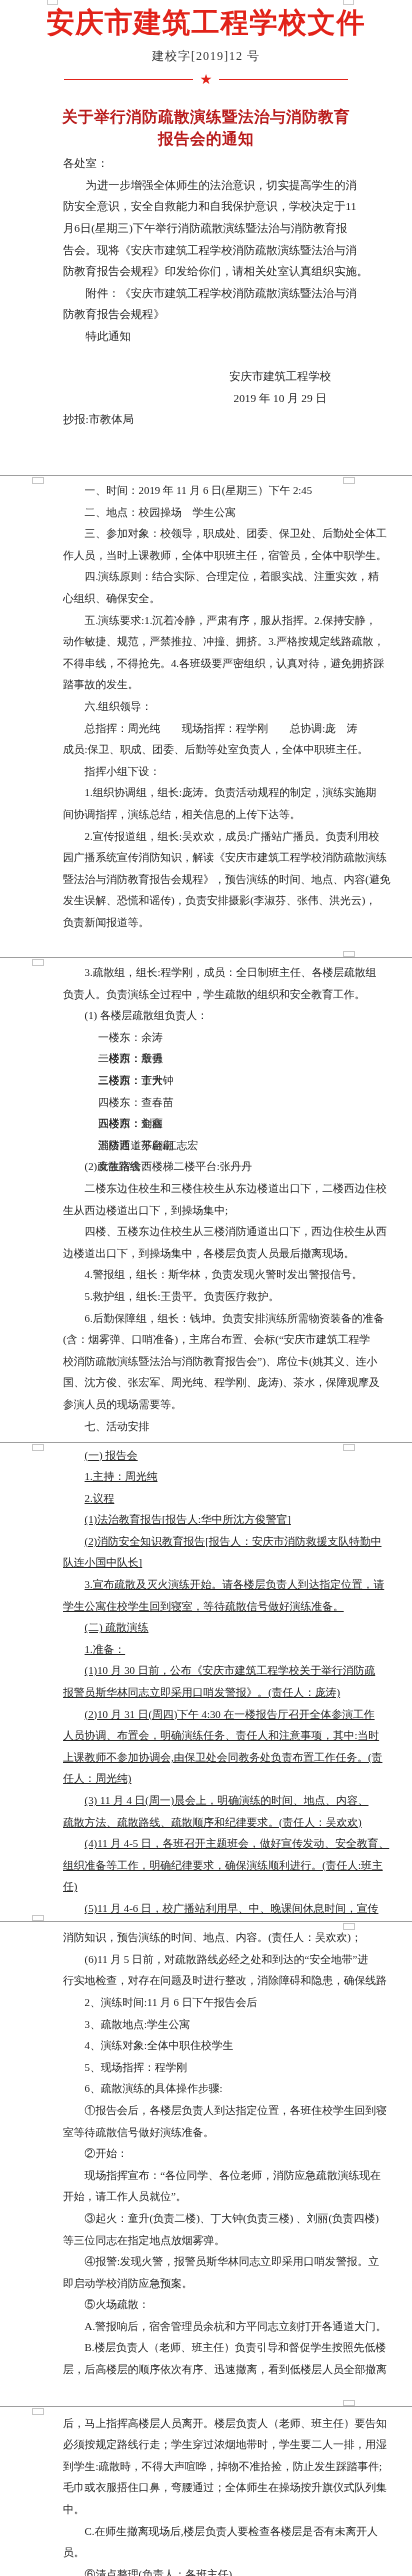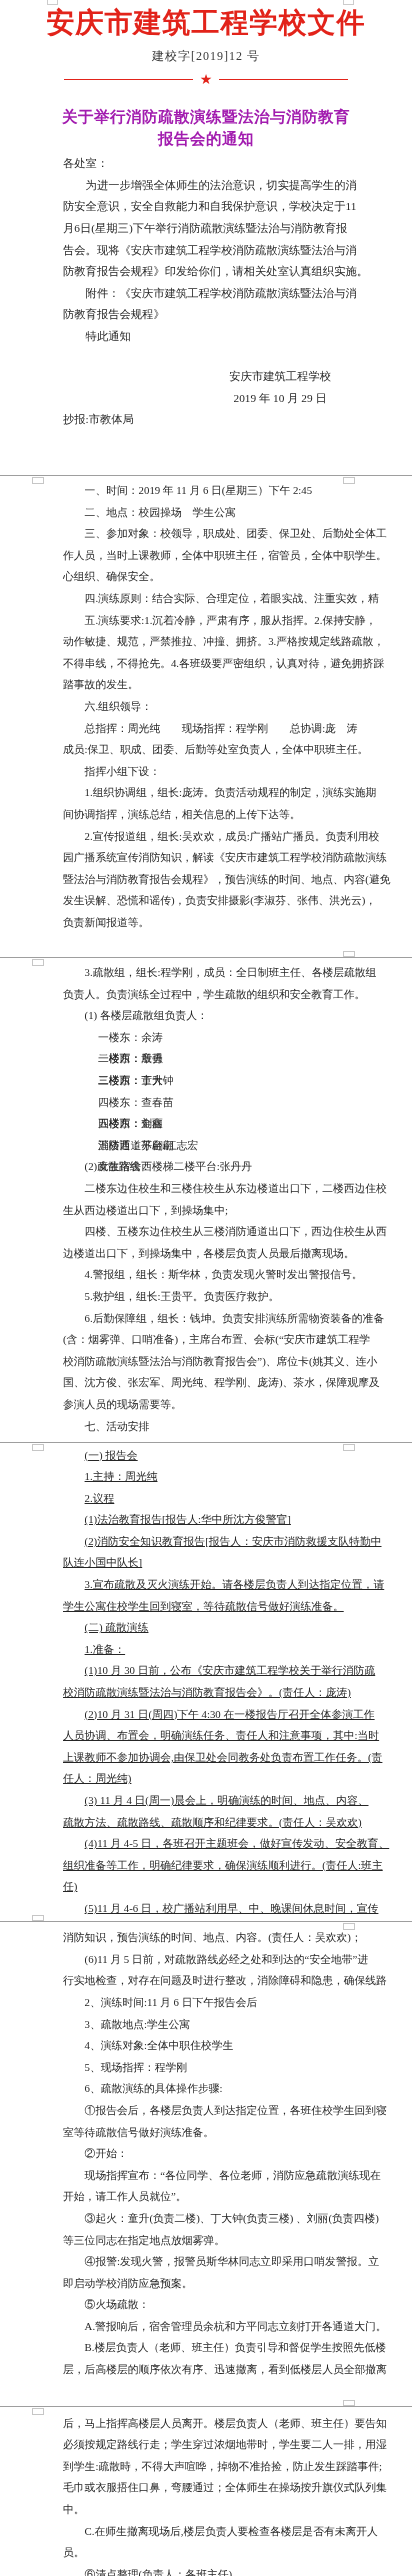--- a/index.html
+++ b/index.html
@@ -48,21 +48,21 @@
   .star-divider{
     margin:8.2px 64px 0 64px;height:14.4px;
     display:flex;align-items:center;
   }
   .star-divider .dline{flex:1;height:1.5px;background:#e2231a;}
   .star-divider .star{color:#e2231a;font-size:14px;line-height:14.4px;margin:0 7.2px;
     font-family:"DejaVu Sans",sans-serif;}
   .notice-title{
     margin-top:19.6px;text-align:center;
     font-family:"Liberation Sans","DejaVu Sans",sans-serif;
-    font-weight:bold;font-size:15.5px;line-height:22px;color:#a21caf;letter-spacing:0.5px;
+    font-weight:bold;font-size:15.5px;line-height:22px;color:#b91c1c;letter-spacing:0.5px;
   }
 
   
   .textcol{padding:0 58px 0 63px;}
   .n-body{margin-top:3.1px;font-size:11.3px;}
   .a-body{font-size:10.8px;}
   .line{height:21.6px;line-height:21.6px;white-space:nowrap;overflow:visible;}
   .line.ind{text-indent:2em;}
   .line.cols{display:flex;padding-left:35px;text-indent:0;flex-direction:column;}
   .line.cols .c1{width:112px;flex:0 0 auto;}
@@ -128,22 +128,22 @@
     <span class="mk lb"></span>
     <span class="mk rb"></span>
   </div>
 
   <div class="page pg2">
     <div class="textcol a-body">
         <div class="line ind">一、时间：2019 年 11 月 6 日(星期三）下午 2:45</div>
         <div class="line ind">二、地点：校园操场　学生公寓</div>
         <div class="line ind">三、参加对象：校领导，职成处、团委、保卫处、后勤处全体工</div>
         <div class="line">作人员，当时上课教师，全体中职班主任，宿管员，全体中职学生。</div>
+        <div class="line ind">四.演练原则：结合实际、合理定位，着眼实战、注重实效，精</div>
         <div class="line">心组织、确保安全。</div>
-        <div class="line ind">四.演练原则：结合实际、合理定位，着眼实战、注重实效，精</div>
         <div class="line ind">五.演练要求:1.沉着冷静，严肃有序，服从指挥。2.保持安静，</div>
         <div class="line">动作敏捷、规范，严禁推拉、冲撞、拥挤。3.严格按规定线路疏散，</div>
         <div class="line">不得串线，不得抢先。4.各班级要严密组织，认真对待，避免拥挤踩</div>
         <div class="line">踏事故的发生。</div>
         <div class="line ind">六.组织领导：</div>
         <div class="line ind">总指挥：周光纯　　现场指挥：程学刚　　总协调:庞　涛</div>
         <div class="line">成员:保卫、职成、团委、后勤等处室负责人，全体中职班主任。</div>
         <div class="line ind">指挥小组下设：</div>
         <div class="line ind">1.组织协调组，组长:庞涛。负责活动规程的制定，演练实施期</div>
         <div class="line">间协调指挥，演练总结，相关信息的上传下达等。</div>
@@ -216,21 +216,21 @@
         <div class="line ind">1.主持：周光纯</div>
         <div class="line ind">2.议程</div>
         <div class="line ind">(1)法治教育报告[报告人:华中所沈方俊警官]</div>
         <div class="line ind">(2)消防安全知识教育报告[报告人：安庆市消防救援支队特勤中</div>
         <div class="line">队连小国中队长]</div>
         <div class="line ind">3.宣布疏散及灭火演练开始。请各楼层负责人到达指定位置，请</div>
         <div class="line">学生公寓住校学生回到寝室，等待疏散信号做好演练准备。</div>
         <div class="line ind">(二) 疏散演练</div>
         <div class="line ind">1.准备：</div>
         <div class="line ind">(1)10 月 30 日前，公布《安庆市建筑工程学校关于举行消防疏</div>
-        <div class="line">校消防疏散演练暨法治与消防教育报告会》。(责任人：庞涛)</div>
+        <div class="line">报警员斯华林同志立即采用口哨发警报》。(责任人：庞涛)</div>
         <div class="line ind">(2)10 月 31 日(周四)下午 4:30 在一楼报告厅召开全体参演工作</div>
         <div class="line">人员协调、布置会，明确演练任务、责任人和注意事项，其中:当时</div>
         <div class="line">上课教师不参加协调会,由保卫处会同教务处负责布置工作任务。(责</div>
         <div class="line">任人：周光纯)</div>
         <div class="line ind">(3) 11 月 4 日(周一)晨会上，明确演练的时间、地点、内容、</div>
         <div class="line">疏散方法、疏散路线、疏散顺序和纪律要求。(责任人：吴欢欢)</div>
         <div class="line ind">(4)11 月 4-5 日，各班召开主题班会，做好宣传发动、安全教育、</div>
         <div class="line">组织准备等工作，明确纪律要求，确保演练顺利进行。(责任人:班主</div>
         <div class="line">任)</div>
         <div class="line ind">(5)11 月 4-6 日，校广播站利用早、中、晚课间休息时间，宣传</div>

